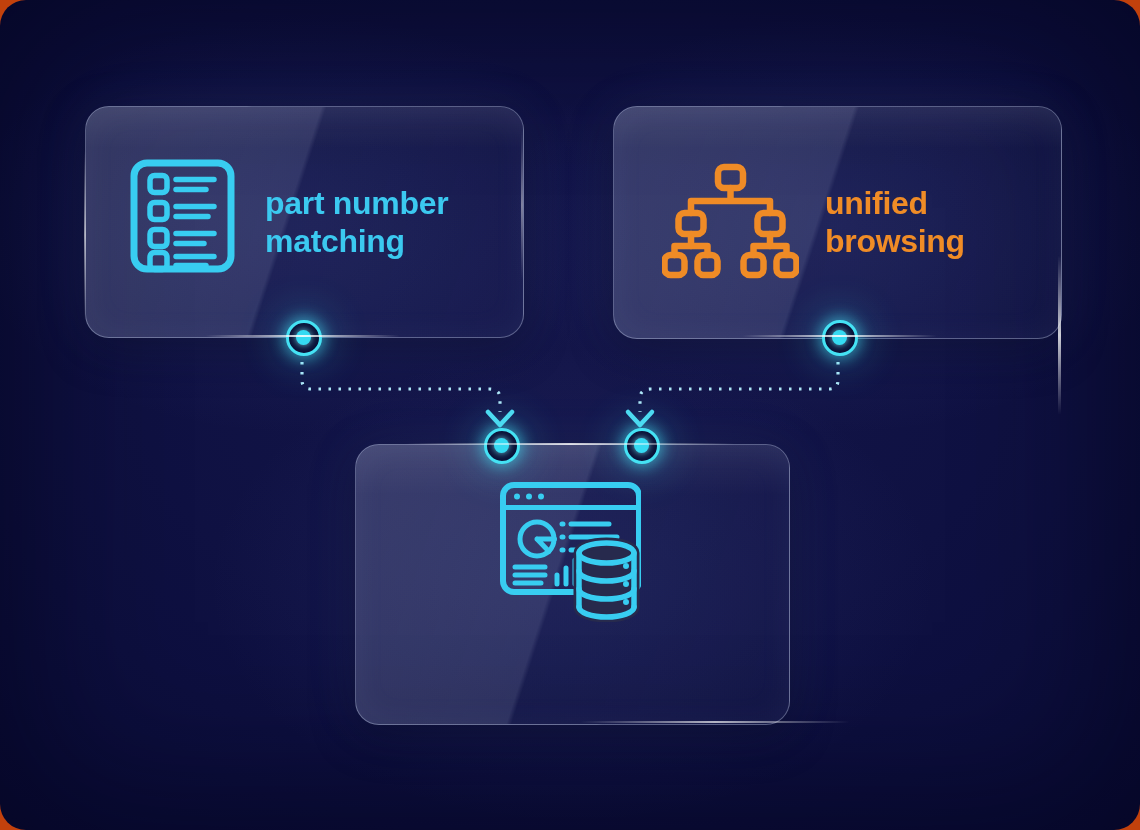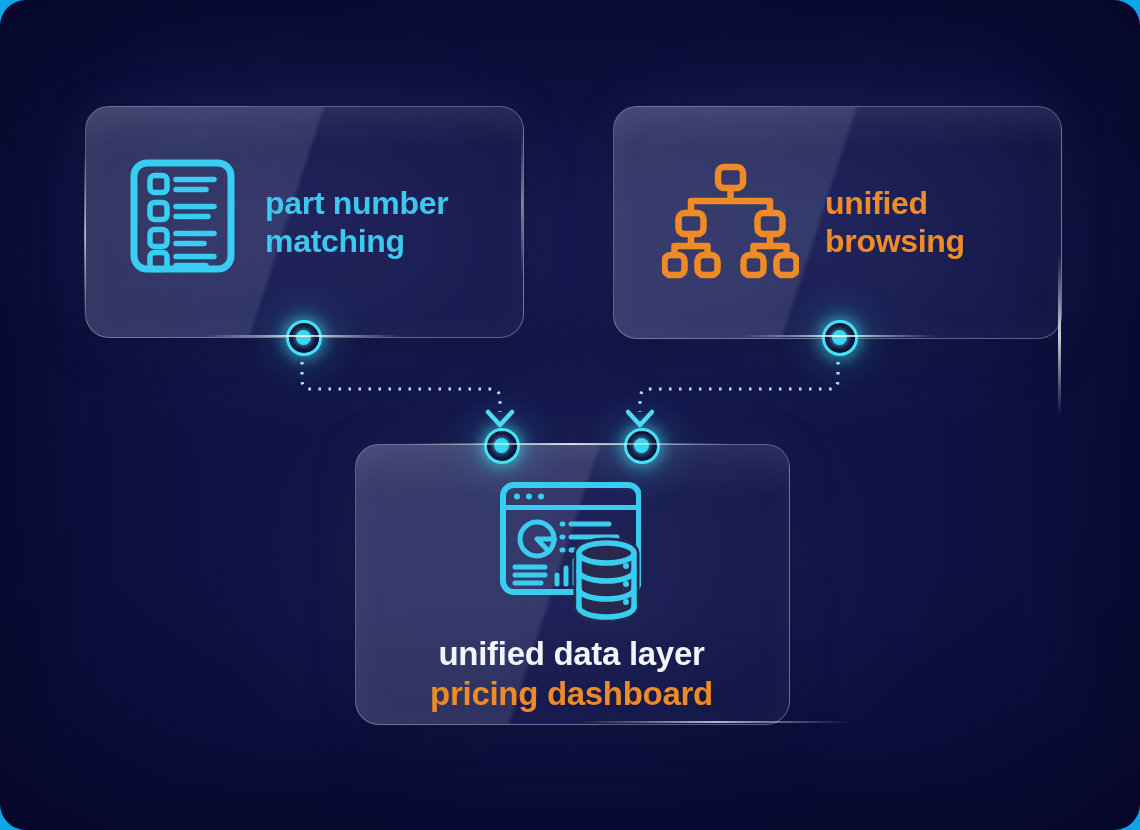--- a/index.html
+++ b/index.html
@@ -1,17 +1,17 @@
 <!DOCTYPE html>
 <html><head>
 <meta charset="utf-8">
 <style>
   html,body{margin:0;padding:0;background:#000;}
   body{font-family:"Liberation Sans","DejaVu Sans",sans-serif;}
-  .frame{position:relative;width:1140px;height:830px;background:#0ea5e9;overflow:hidden;}
+  .frame{position:relative;width:1140px;height:830px;background:#c2410c;overflow:hidden;}
   .stage{
     position:absolute;inset:0;border-radius:26px;overflow:hidden;
     background:
       radial-gradient(480px 300px at 300px 225px, rgba(100,115,200,0.14), rgba(0,0,0,0) 70%),
       radial-gradient(480px 300px at 838px 225px, rgba(100,115,200,0.14), rgba(0,0,0,0) 70%),
       radial-gradient(520px 340px at 572px 585px, rgba(100,115,200,0.13), rgba(0,0,0,0) 70%),
       radial-gradient(1100px 760px at 50% 44%, #14164a 0%, #0d0f3f 55%, #070932 100%);
     box-shadow: inset 0 0 140px 40px rgba(2,3,20,0.45);
   }
   .card{
@@ -148,24 +148,20 @@
       </g>
       <g fill="#38cdf1">
         <circle cx="127" cy="86" r="3"></circle>
           <circle cx="127" cy="104" r="3"></circle>
           <circle cx="127" cy="122" r="3"></circle>
       </g>
     </svg>
 
     <div class="label label-cyan">part number matching</div>
     <div class="label label-orange">unified browsing</div>
-    <div class="unified-text">
-      <div class="unified-line1">unified data layer</div>
-      <div class="unified-line2">pricing dashboard</div>
-    </div>
 
     <svg class="connect-svg" width="1140" height="830" viewBox="0 0 1140 830">
       <g fill="none" stroke="#b0e8f8" stroke-width="3.2" stroke-dasharray="2.5 7.5">
         <path d="M302 352 L302 380 Q302 389 311 389 L489 389 Q500 389 500 398 L500 412"></path>
         <path d="M838 352 L838 380 Q838 389 829 389 L651 389 Q640 389 640 398 L640 412"></path>
       </g>
       <g fill="none" stroke="#4fdcf2" stroke-width="4.5" stroke-linecap="round" stroke-linejoin="round">
         <polyline points="488,412 500,425 512,412"></polyline>
         <polyline points="628,412 640,425 652,412"></polyline>
       </g>

